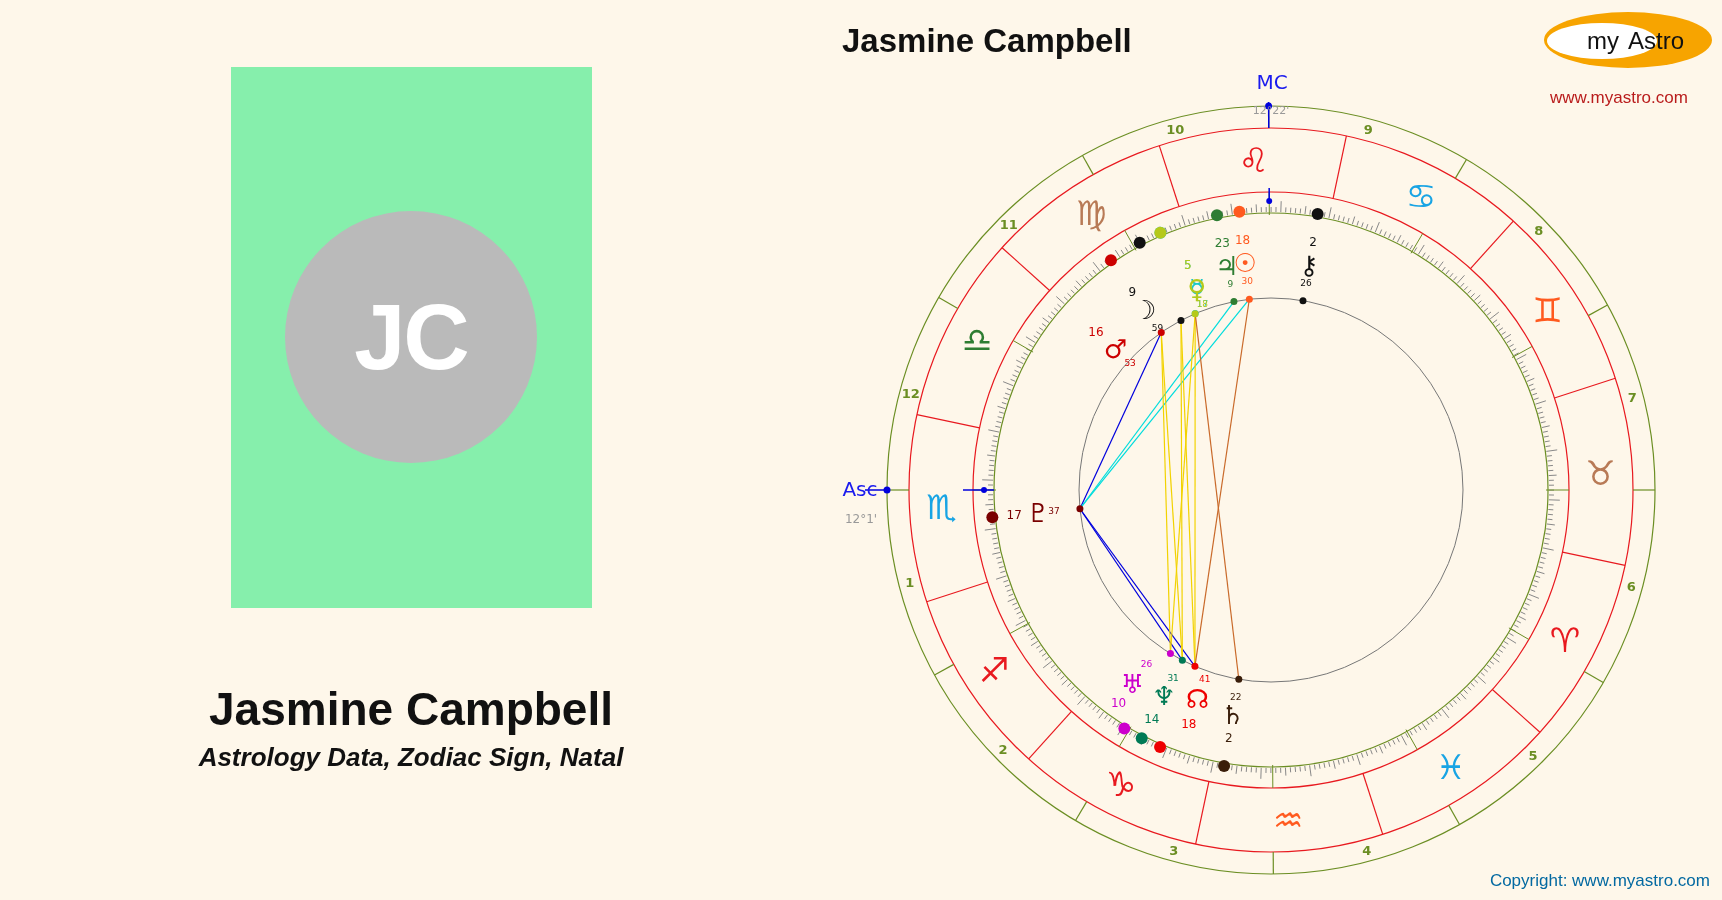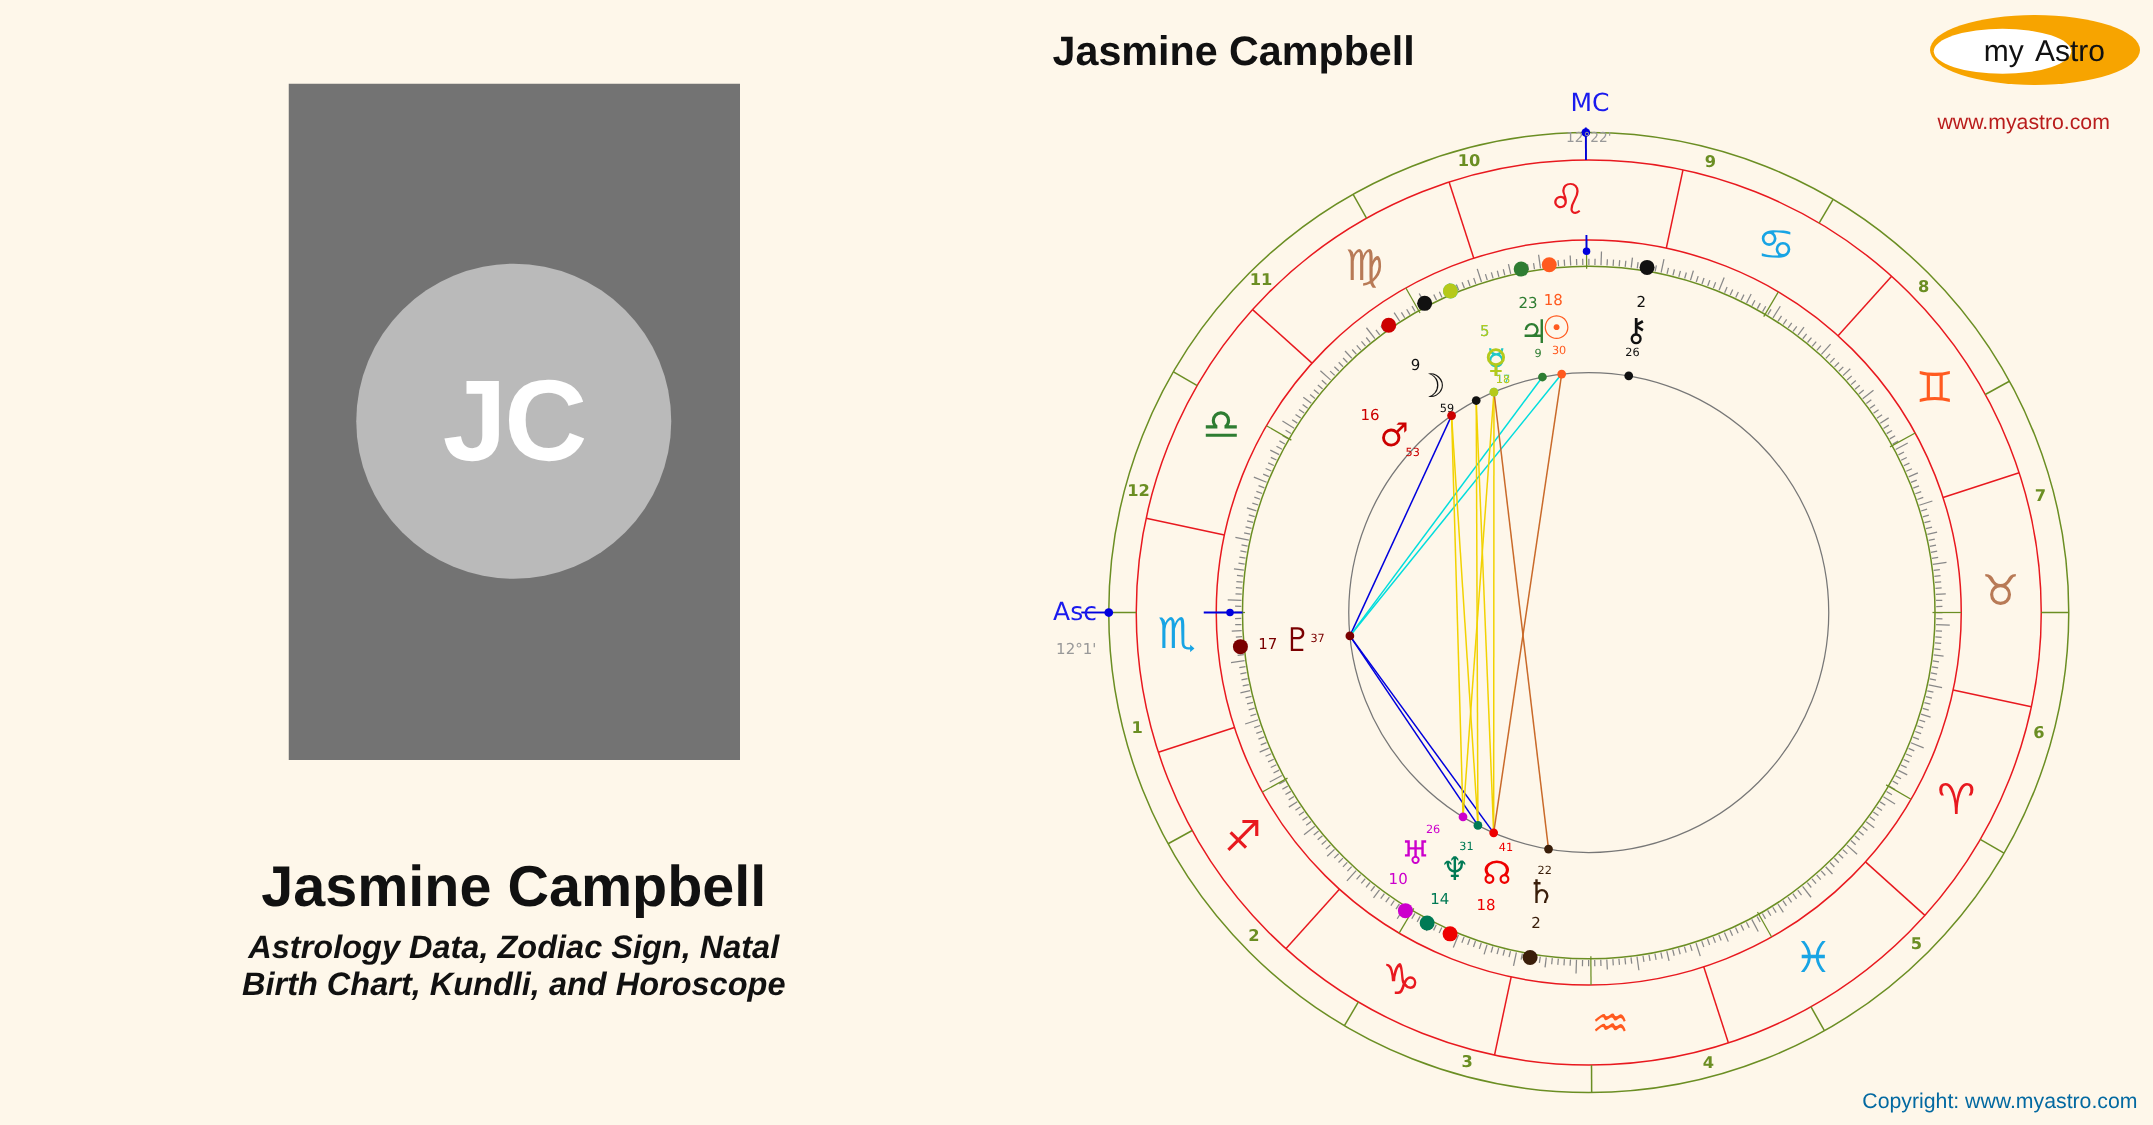--- a/index.html
+++ b/index.html
@@ -1,17 +1,17 @@
 <!DOCTYPE html>
 <html><head>
 <meta charset="utf-8">
 <style>
   html, body { margin:0; padding:0; }
   body { width:1722px; height:900px; background:#fef7ea; position:relative; overflow:hidden; font-family:"Liberation Sans", sans-serif; }
-  .portrait { position:absolute; left:231px; top:67px; width:361px; height:541px; background:#737373; }
+  .portrait { position:absolute; left:231px; top:67px; width:361px; height:541px; background:#86efac; }
   .avatar { position:absolute; left:54px; top:144px; width:252px; height:252px; border-radius:50%; background:#bababa; display:flex; align-items:center; justify-content:center; }
   .avatar span { color:#fff; font-weight:bold; font-size:92px; font-family:"Liberation Sans", sans-serif; letter-spacing:-2px; }
   .name-big { position:absolute; left:0; width:822px; top:682px; text-align:center; font-size:46px; font-weight:bold; color:#111; }
   .subtitle { position:absolute; left:0; width:822px; top:742px; text-align:center; font-size:26px; font-weight:bold; color:#111; line-height:30px;font-style:italic; }
   .chart-title { position:absolute; left:842px; top:22px; font-size:33px; font-weight:bold; color:#111; }
   .logo { position:absolute; left:1542px; top:10px; width:172px; height:60px; }
   .logo-url { position:absolute; left:1550px; top:88px; font-size:17px; color:#b91c1c; }
   .copyright { position:absolute; right:12px; top:871px; font-size:17px; color:#0369a1; }
   svg.wheel { position:absolute; left:0; top:0; }
 </style>
@@ -20,21 +20,20 @@
 
 <div class="portrait">
   <div class="avatar">
     <span>JC</span>
   </div>
 </div>
 
 <div class="name-big">Jasmine Campbell</div>
 <div class="subtitle">
   <div>Astrology Data, Zodiac Sign, Natal</div>
-  <div>Birth Chart, Kundli, and Horoscope</div>
 </div>
 
 <div class="chart-title">Jasmine Campbell</div>
 
 <svg class="logo" width="172" height="60" viewBox="0 0 172 60">
   <ellipse cx="86" cy="30" rx="84" ry="28" fill="#f7a400"></ellipse>
   <ellipse cx="60" cy="31" rx="55" ry="18" fill="#ffffff"></ellipse>
   <text id="logo-my" x="45" y="39" font-size="24" fill="#111" font-family="Liberation Sans, sans-serif">my</text>
   <text id="logo-astro" x="86" y="39" font-size="24" fill="#111" font-family="Liberation Sans, sans-serif">Astro</text>
 </svg>

